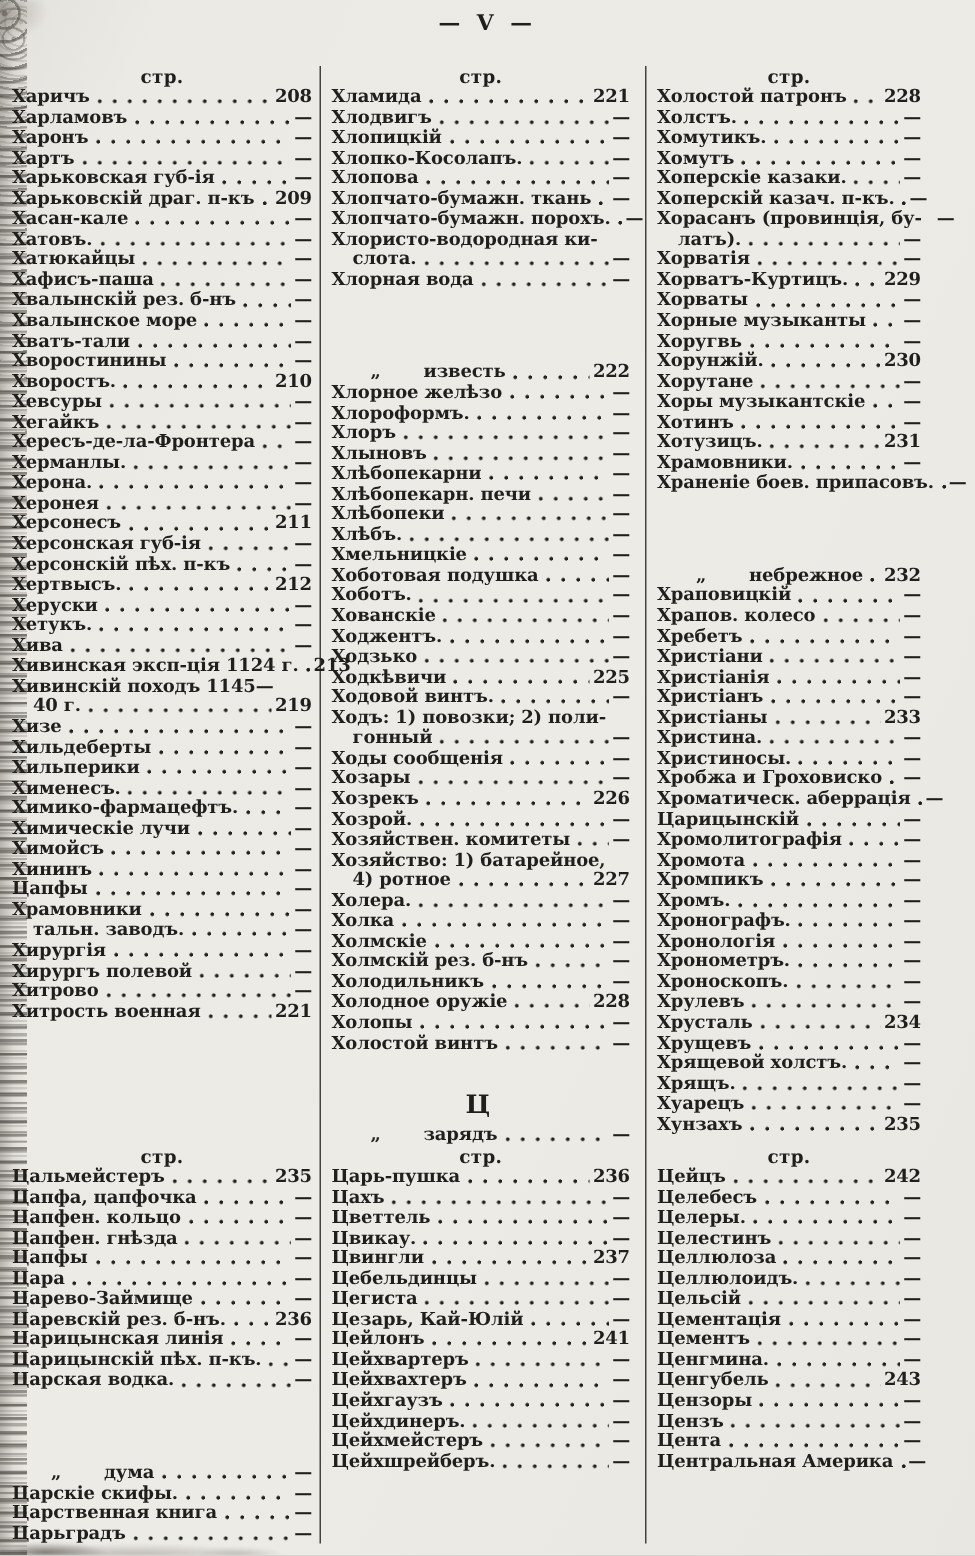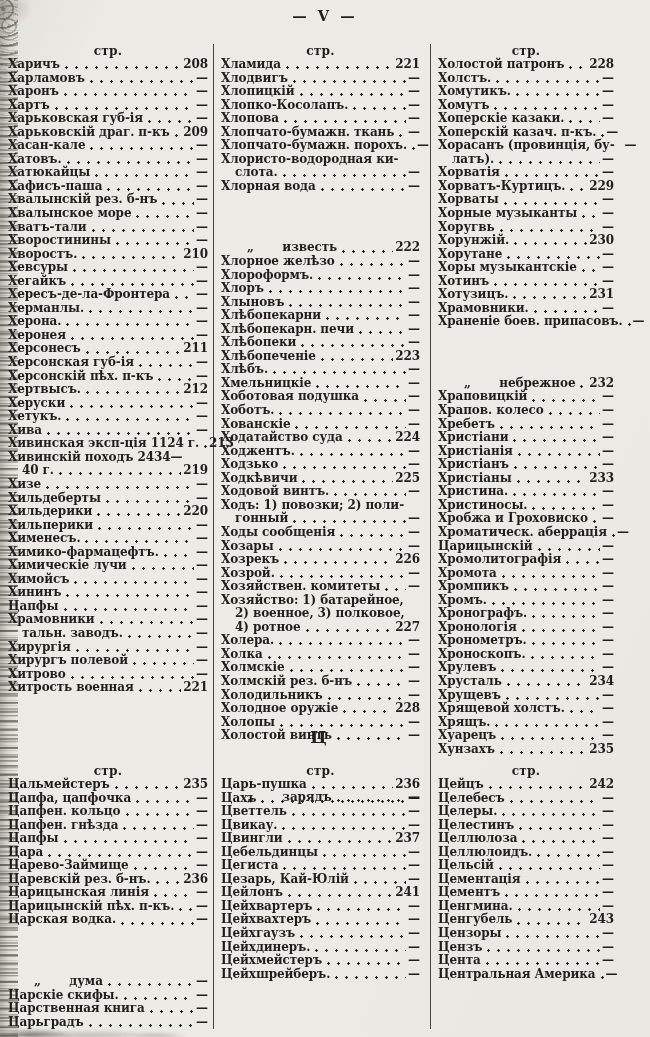--- a/index.html
+++ b/index.html
@@ -227,41 +227,36 @@
             <span class="t">Хива</span>
             <span class="dots"></span>
             <span class="p">—</span>
           </div>
           <div class="row">
             <span class="t">Хивинская эксп-ція 1124 г.</span>
             <span class="dots"></span>
             <span class="p">213</span>
           </div>
           <div class="row">
-            <span class="t">Хивинскій походъ 2434—</span>
+            <span class="t">Хивинскій походъ 1145—</span>
           </div>
           <div class="row i1">
             <span class="t">40 г.</span>
             <span class="dots"></span>
             <span class="p">219</span>
           </div>
           <div class="row">
             <span class="t">Хизе</span>
             <span class="dots"></span>
             <span class="p">—</span>
           </div>
           <div class="row">
             <span class="t">Хильдеберты</span>
             <span class="dots"></span>
             <span class="p">—</span>
-          </div>
-          <div class="row">
-            <span class="t">Хильдерики</span>
-            <span class="dots"></span>
-            <span class="p">220</span>
           </div>
           <div class="row">
             <span class="t">Хильперики</span>
             <span class="dots"></span>
             <span class="p">—</span>
           </div>
           <div class="row">
             <span class="t">Хименесъ.</span>
             <span class="dots"></span>
             <span class="p">—</span>
@@ -408,25 +403,20 @@
             <span class="t">Хлѣбопекарн. печи</span>
             <span class="dots"></span>
             <span class="p">—</span>
           </div>
           <div class="row">
             <span class="t">Хлѣбопеки</span>
             <span class="dots"></span>
             <span class="p">—</span>
           </div>
           <div class="row">
-            <span class="t">Хлѣбопеченіе</span>
-            <span class="dots"></span>
-            <span class="p">223</span>
-          </div>
-          <div class="row">
             <span class="t">Хлѣбъ.</span>
             <span class="dots"></span>
             <span class="p">—</span>
           </div>
           <div class="row">
             <span class="t">Хмельницкіе</span>
             <span class="dots"></span>
             <span class="p">—</span>
           </div>
           <div class="row">
@@ -436,25 +426,20 @@
           </div>
           <div class="row">
             <span class="t">Хоботъ.</span>
             <span class="dots"></span>
             <span class="p">—</span>
           </div>
           <div class="row">
             <span class="t">Хованскіе</span>
             <span class="dots"></span>
             <span class="p">—</span>
-          </div>
-          <div class="row">
-            <span class="t">Ходатайство суда</span>
-            <span class="dots"></span>
-            <span class="p">224</span>
           </div>
           <div class="row">
             <span class="t">Ходжентъ.</span>
             <span class="dots"></span>
             <span class="p">—</span>
           </div>
           <div class="row">
             <span class="t">Ходзько</span>
             <span class="dots"></span>
             <span class="p">—</span>
@@ -497,23 +482,20 @@
             <span class="dots"></span>
             <span class="p">—</span>
           </div>
           <div class="row">
             <span class="t">Хозяйствен. комитеты</span>
             <span class="dots"></span>
             <span class="p">—</span>
           </div>
           <div class="row">
             <span class="t">Хозяйство: 1) батарейное,</span>
-          </div>
-          <div class="row i1">
-            <span class="t">2) военное, 3) полковое,</span>
           </div>
           <div class="row i1">
             <span class="t">4) ротное</span>
             <span class="dots"></span>
             <span class="p">227</span>
           </div>
           <div class="row">
             <span class="t">Холера.</span>
             <span class="dots"></span>
             <span class="p">—</span>

